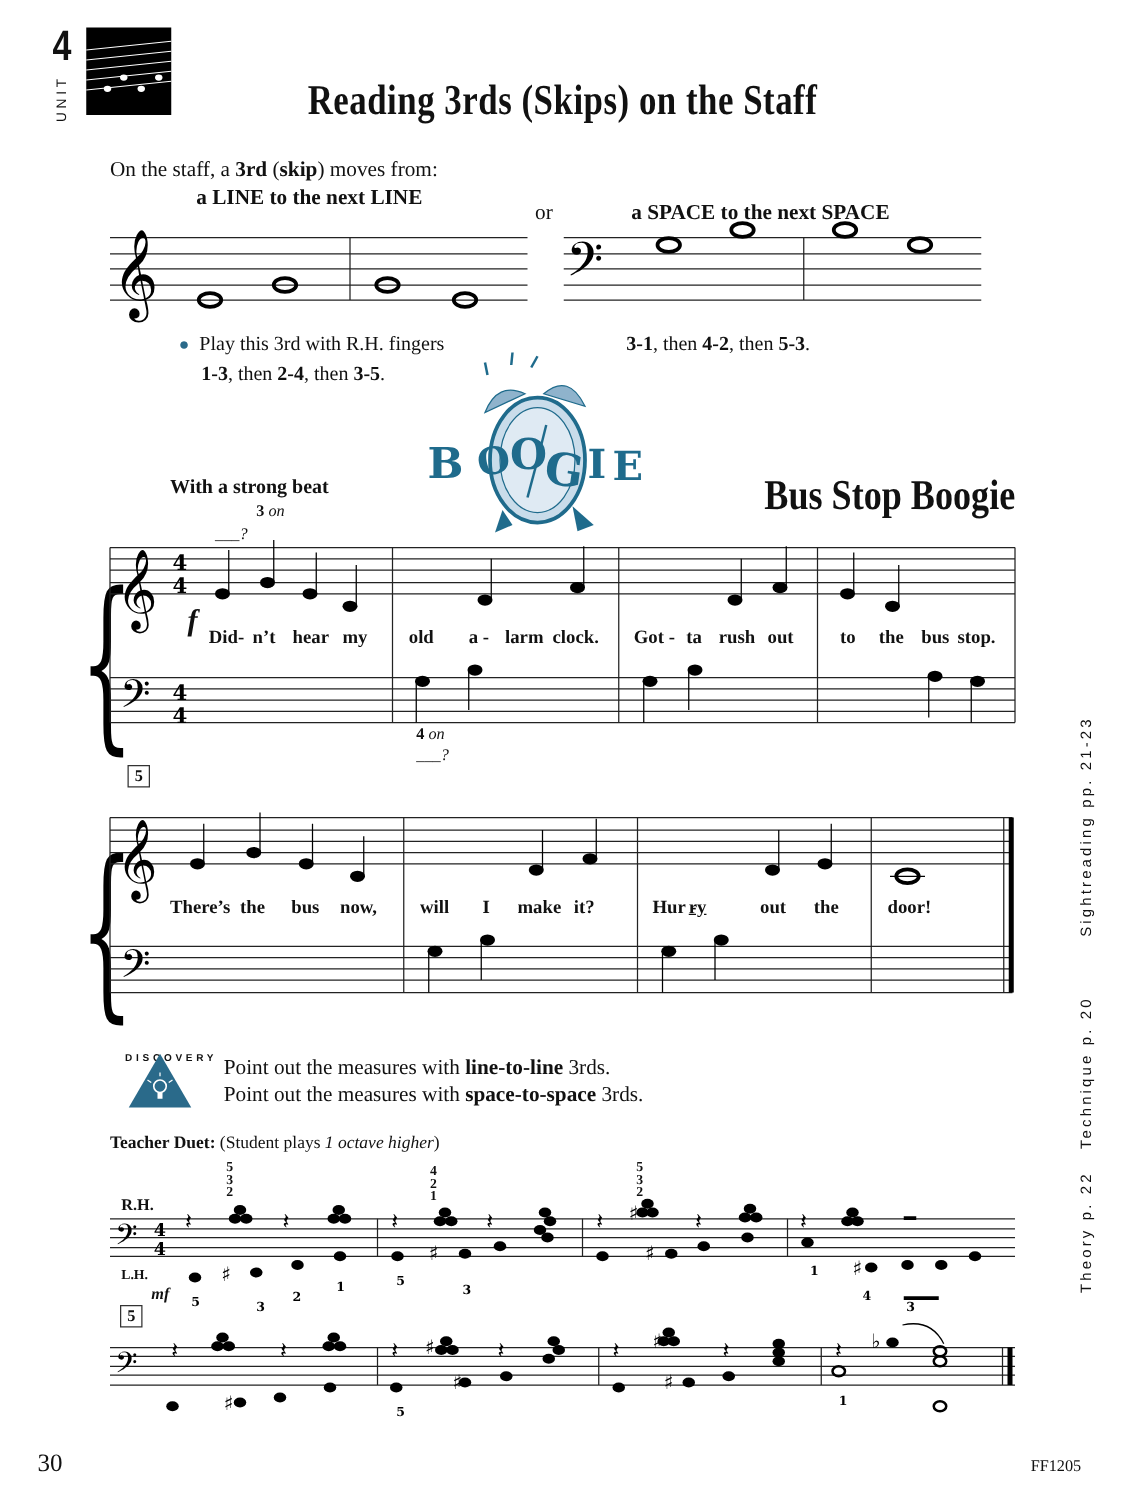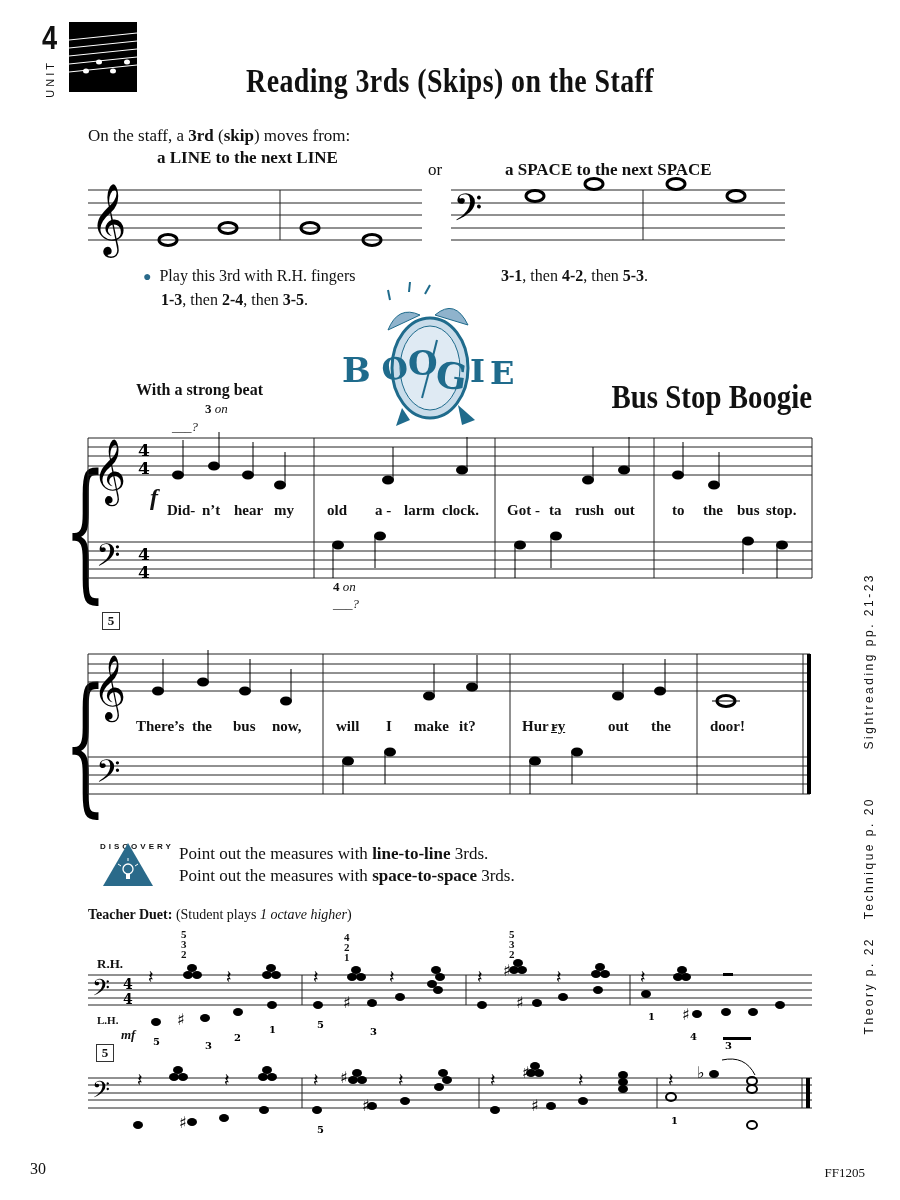--- a/index.html
+++ b/index.html
@@ -15,21 +15,21 @@
   .bullet-text { font-size: 16px; line-height: 23px; }
   .bullet-dot { color: #2a6a8a; font-size: 14px; margin-right: 8px; }
   .song-title { right: 88px; top: 378px; font-size: 34px; font-weight: bold; transform: scaleX(0.85); transform-origin: right; }
   .tempo { left: 136px; top: 381px; font-size: 16px; font-weight: bold; }
   .small-it { font-size: 13px; font-style: italic; }
   .lyric { font-size: 15px; font-weight: bold; position: absolute; }
   .mbox { position: absolute; width: 16px; height: 16px; border: 1px solid #333; font-size: 13px; font-weight: bold; text-align: center; line-height: 16px; }
   .disc-text { left: 179px; top: 843px; font-size: 17px; line-height: 22px; }
   .duet-label { left: 88px; top: 907px; font-size: 14px; }
   .side-text { font-family: "Liberation Sans", sans-serif; font-size: 12px; letter-spacing: 2.5px; writing-mode: vertical-rl; transform: rotate(180deg); position: absolute; left: 862px; }
-  .footer-page { left: 30px; top: 1160px; font-size: 16px; }
+  .footer-page { left: 30px; top: 1160px; font-size: 20px; }
   .footer-code { right: 35px; top: 1165px; font-size: 13px; }
   svg { position: absolute; overflow: visible; }
   .tiny { font-size: 11px; font-weight: bold; }
 </style>
 </head>
 <body>
 
 <div class="abs unit-num">4</div>
 <div class="abs unit-word">UNIT</div>
 <div class="abs unit-box">

